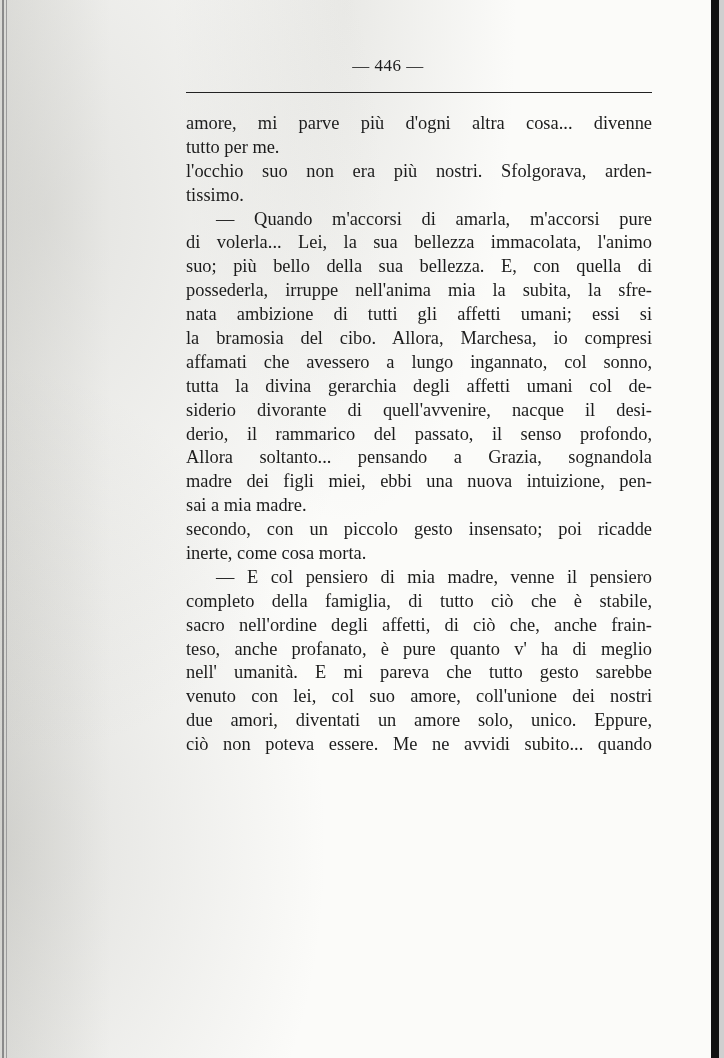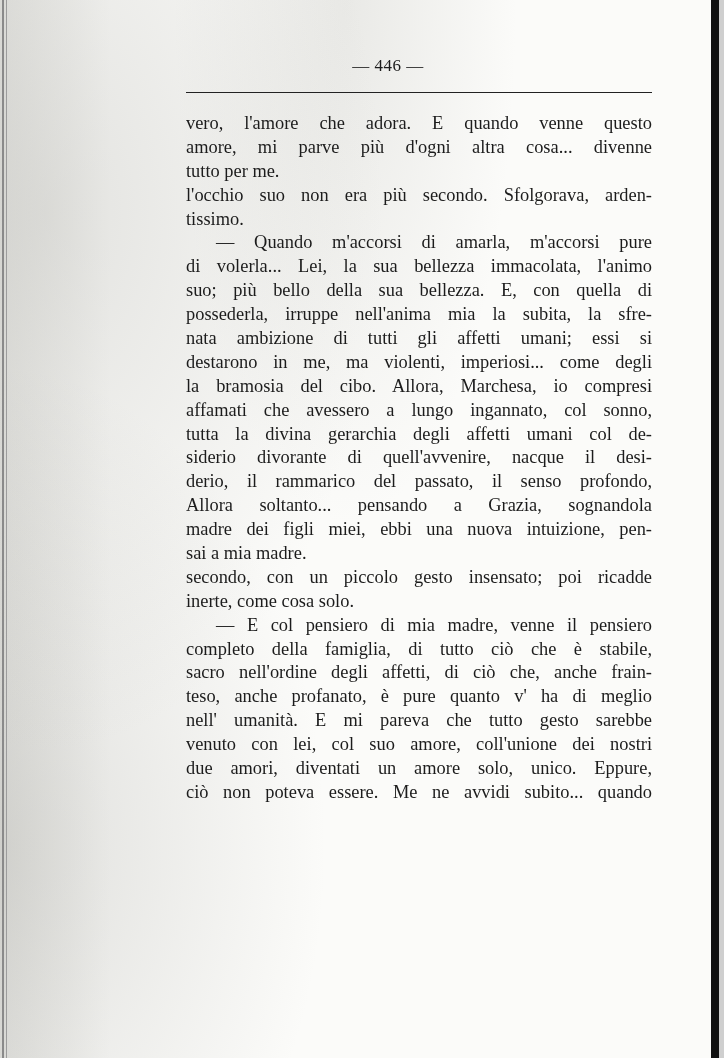--- a/index.html
+++ b/index.html
@@ -53,41 +53,39 @@
 <div class="page">
   <div class="left-edge-1"></div>
   <div class="left-edge-2"></div>
   <div class="right-bar"></div>
   <div class="right-margin"></div>
 
   <div class="page-number">— 446 —</div>
   <div class="rule"></div>
 
   <div class="text" id="body-text">
-      <span class="line">vero, l'amore che adora. E quando venne questo</span>
       <span class="line">amore, mi parve più d'ogni altra cosa... divenne</span>
       <span class="line last">tutto per me.</span>
-      <span class="line">l'occhio suo non era più secondo. Sfolgorava, arden-</span>
+      <span class="line">l'occhio suo non era più nostri. Sfolgorava, arden-</span>
       <span class="line last">tissimo.</span>
       <span class="line indent">— Quando m'accorsi di amarla, m'accorsi pure</span>
       <span class="line">di volerla... Lei, la sua bellezza immacolata, l'animo</span>
       <span class="line">suo; più bello della sua bellezza. E, con quella di</span>
       <span class="line">possederla, irruppe nell'anima mia la subita, la sfre-</span>
       <span class="line">nata ambizione di tutti gli affetti umani; essi si</span>
-      <span class="line">destarono in me, ma violenti, imperiosi... come degli</span>
       <span class="line">la bramosia del cibo. Allora, Marchesa, io compresi</span>
       <span class="line">affamati che avessero a lungo ingannato, col sonno,</span>
       <span class="line">tutta la divina gerarchia degli affetti umani col de-</span>
       <span class="line">siderio divorante di quell'avvenire, nacque il desi-</span>
       <span class="line">derio, il rammarico del passato, il senso profondo,</span>
       <span class="line">Allora soltanto... pensando a Grazia, sognandola</span>
       <span class="line">madre dei figli miei, ebbi una nuova intuizione, pen-</span>
       <span class="line last">sai a mia madre.</span>
       <span class="line">secondo, con un piccolo gesto insensato; poi ricadde</span>
-      <span class="line last">inerte, come cosa solo.</span>
+      <span class="line last">inerte, come cosa morta.</span>
       <span class="line indent">— E col pensiero di mia madre, venne il pensiero</span>
       <span class="line">completo della famiglia, di tutto ciò che è stabile,</span>
       <span class="line">sacro nell'ordine degli affetti, di ciò che, anche frain-</span>
       <span class="line">teso, anche profanato, è pure quanto v' ha di meglio</span>
       <span class="line">nell' umanità. E mi pareva che tutto gesto sarebbe</span>
       <span class="line">venuto con lei, col suo amore, coll'unione dei nostri</span>
       <span class="line">due amori, diventati un amore solo, unico. Eppure,</span>
       <span class="line">ciò non poteva essere. Me ne avvidi subito... quando</span>
     </div>
 </div>

